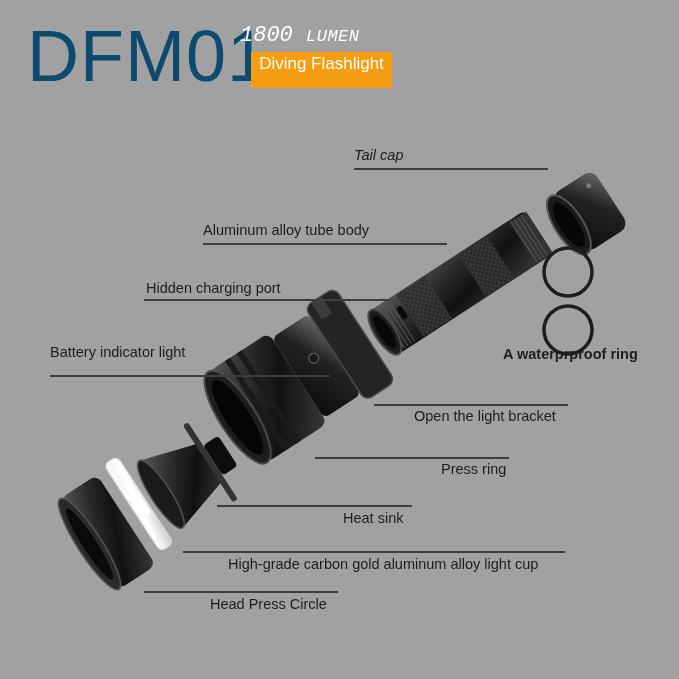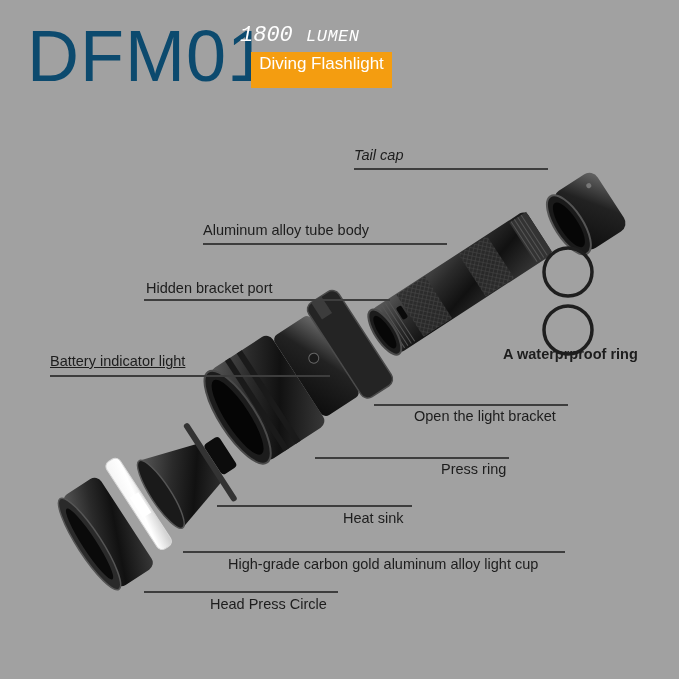--- a/index.html
+++ b/index.html
@@ -104,24 +104,24 @@
     <ellipse cx="-22" cy="0" rx="7" ry="42" fill="#0a0a0a"></ellipse>
   </g>
 </svg>
 
 <div class="label" style="left:354px; top:147px;font-style:italic;">Tail cap</div>
 <div class="line" style="left:354px; top:168px; width:194px;"></div>
 
 <div class="label" style="left:203px; top:222px;">Aluminum alloy tube body</div>
 <div class="line" style="left:203px; top:243px; width:244px;"></div>
 
-<div class="label" style="left:146px; top:280px;">Hidden bracket port</div>
+<div class="label" style="left:146px; top:280px;">Hidden charging port</div>
 <div class="line" style="left:144px; top:299px; width:246px;"></div>
 
-<div class="label" style="left:50px; top:353px;text-decoration:underline;">Battery indicator light</div>
+<div class="label" style="left:50px; top:344px;">Battery indicator light</div>
 <div class="line" style="left:50px; top:375px; width:280px;"></div>
 
 <div class="label" style="left:503px; top:346px;font-weight:bold;">A waterprproof ring</div>
 
 <div class="line" style="left:374px; top:404px; width:194px;"></div>
 <div class="label" style="left:414px; top:408px;">Open the light bracket</div>
 
 <div class="line" style="left:315px; top:457px; width:194px;"></div>
 <div class="label" style="left:441px; top:461px;">Press ring</div>
 

